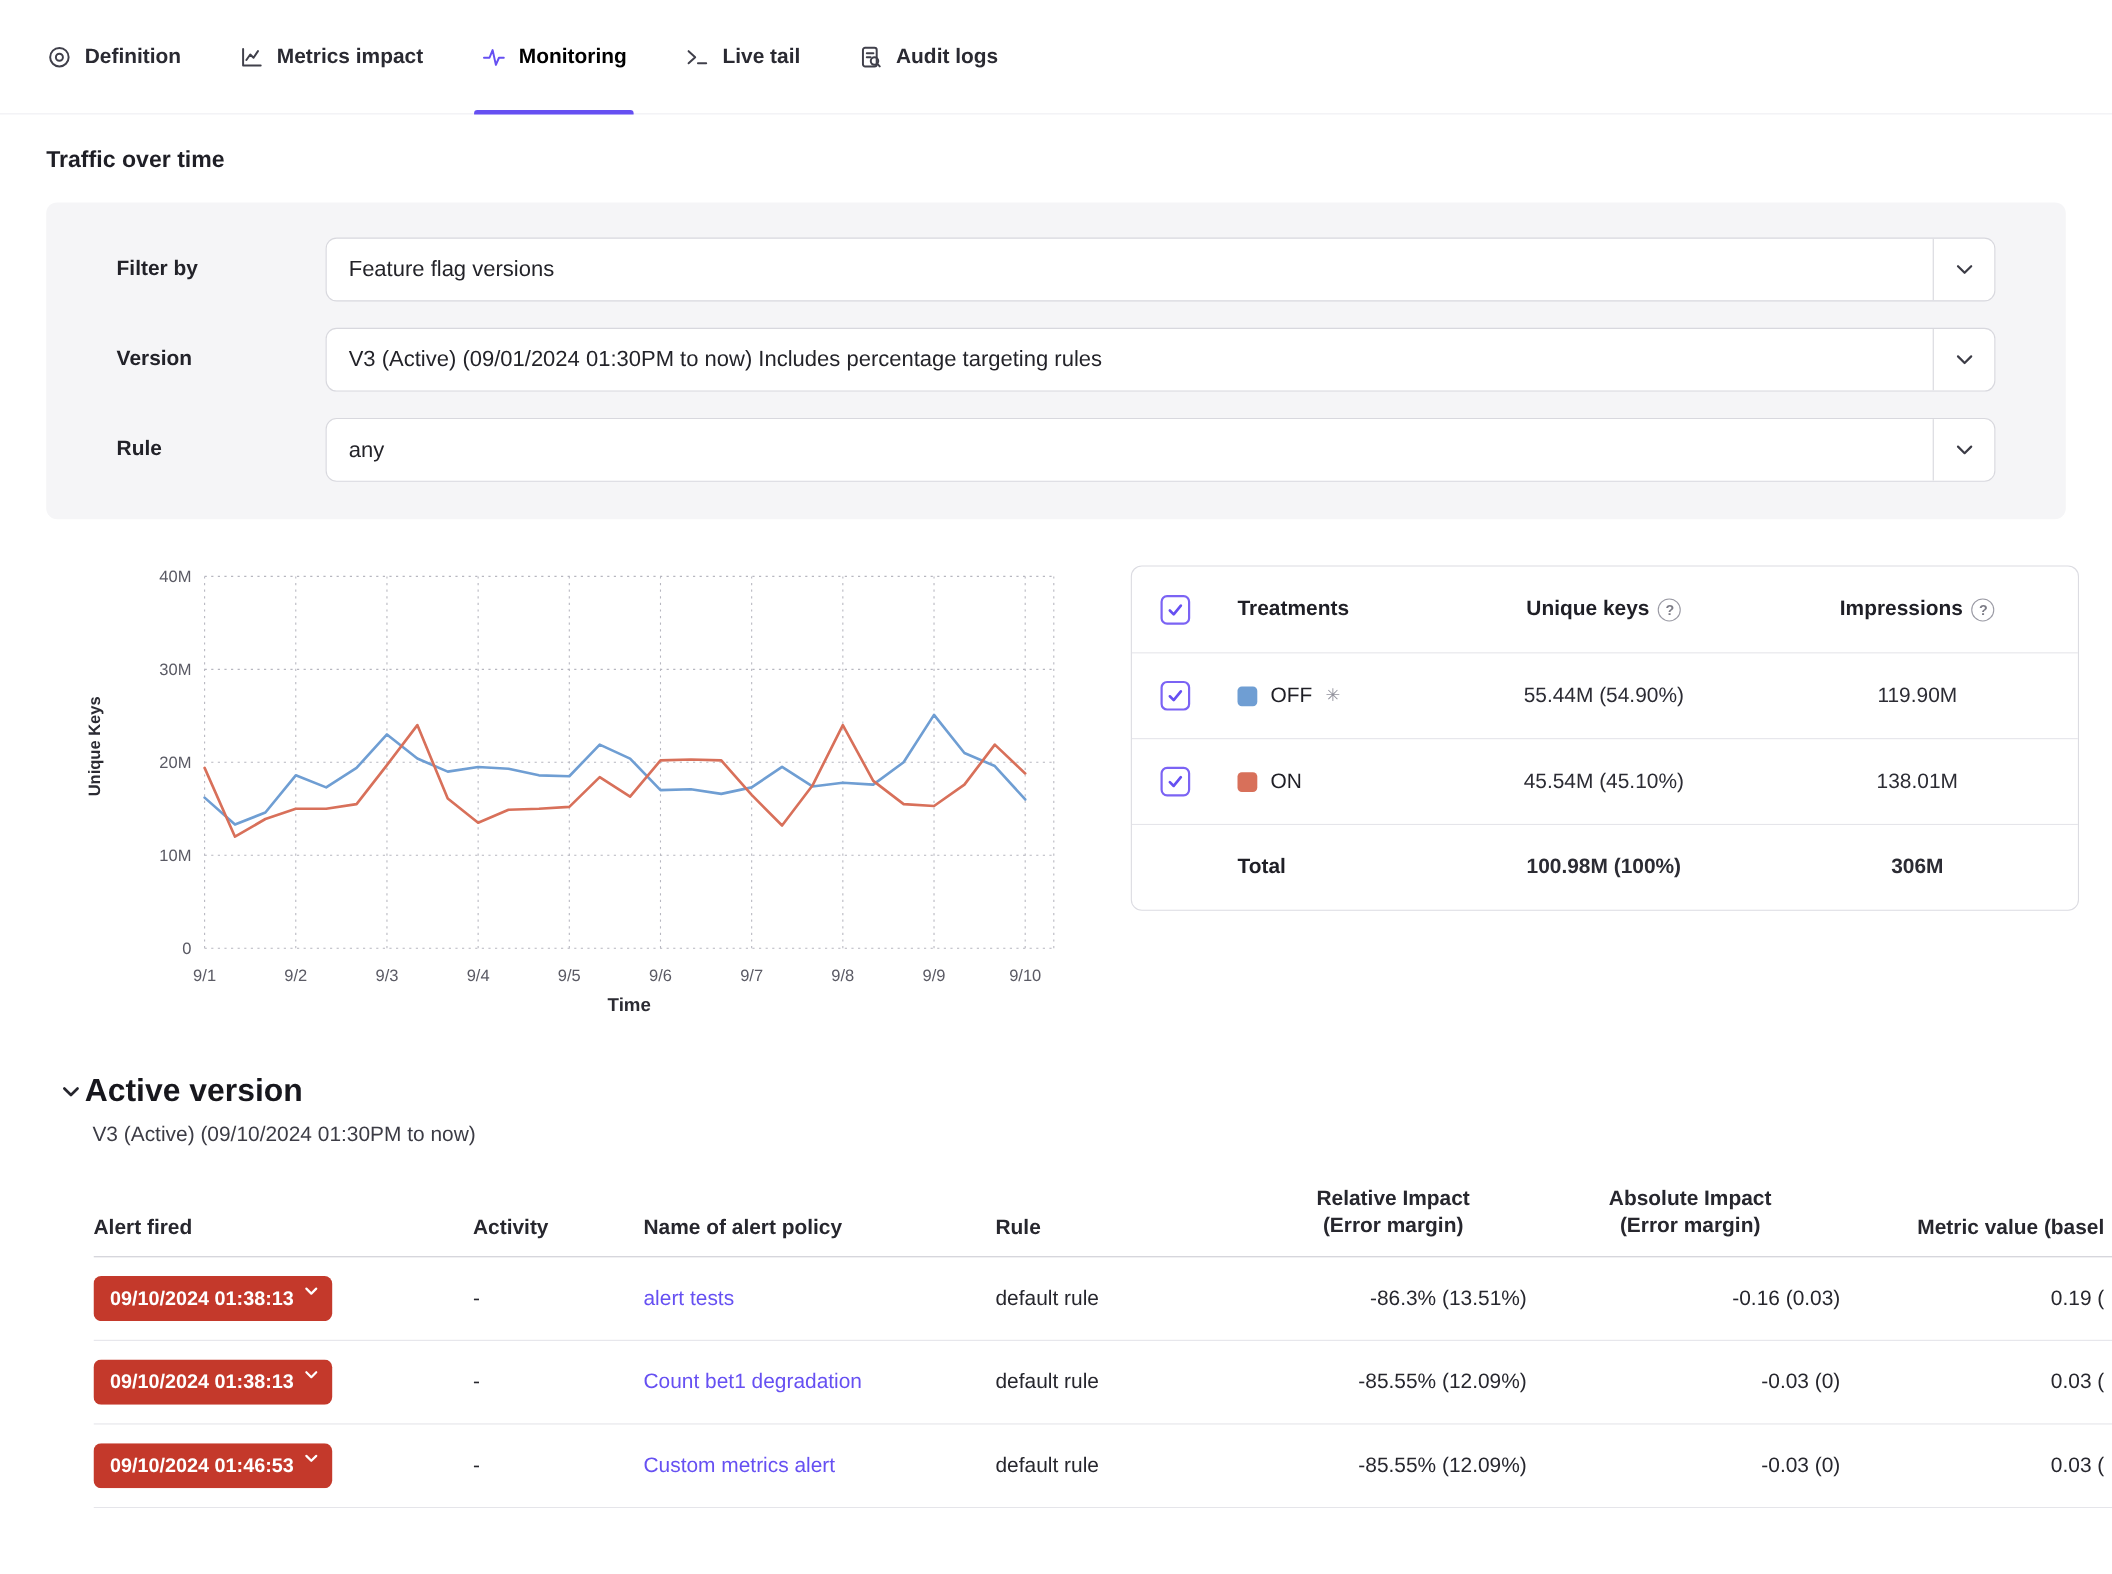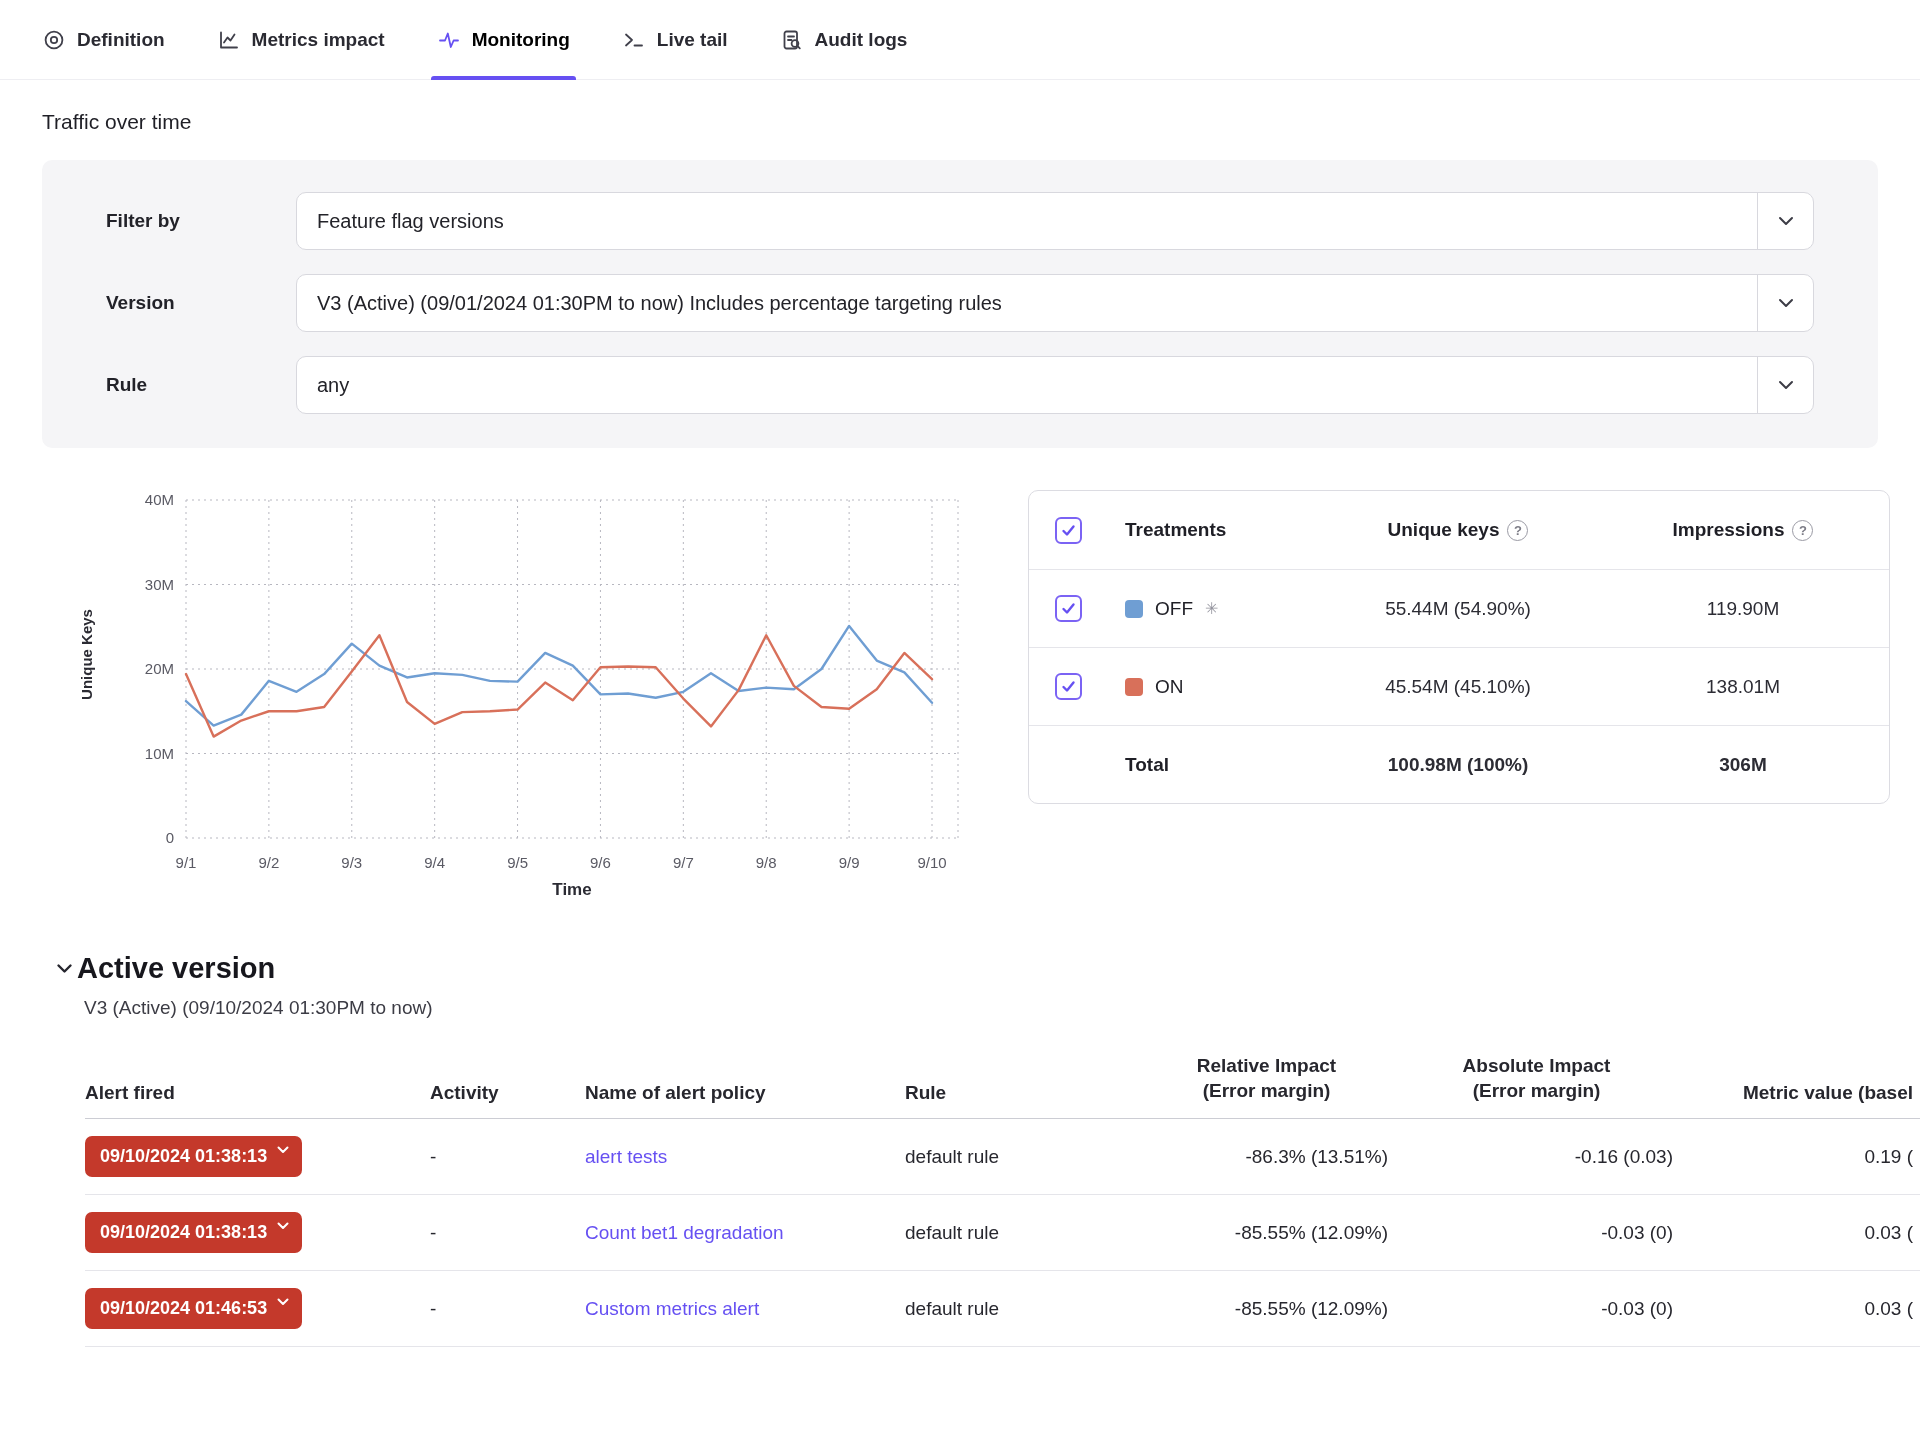--- a/index.html
+++ b/index.html
@@ -13,29 +13,29 @@
   }
   *{box-sizing:border-box;margin:0;padding:0}
   body{
     width:1920px;height:1431px;overflow:hidden;background:#fff;
     font-family:"Liberation Sans",sans-serif;color:var(--text);font-size:19px;
   }
   svg{display:block}
   .icon-stroke{fill:none;stroke:#40404b;stroke-width:1.8;stroke-linecap:round;stroke-linejoin:round}
 
   
-  .tabbar{height:80px;display:flex;align-items:center;gap:52px;padding:0 42px;border-bottom:1px solid #eeeef2;background:#fff}
+  .tabbar{height:104px;display:flex;align-items:center;gap:52px;padding:0 42px;border-bottom:1px solid #eeeef2;background:#fff}
   .tab{display:flex;align-items:center;gap:11px;height:100%;position:relative;cursor:pointer}
   .tab .lbl{font-size:19px;font-weight:700;color:#2a2a32;white-space:nowrap}
   .tab.active .icon-stroke{stroke:var(--accent)}
   .tab.active .lbl{color:#000000}
   .tab.active::after{content:"";position:absolute;left:-6px;right:-6px;bottom:-1px;height:4px;background:var(--accent);border-radius:3px 3px 0 0}
 
   
-  .page-title{margin:30px 42px 0;font-size:21px;font-weight:400}
+  .page-title{margin:30px 42px 0;font-size:21px;font-weight:700}
 
   
   .filter-panel{margin:26px 42px 0;background:#f5f5f7;border-radius:10px;padding:32px 64px 34px 64px}
   .filter-row{display:flex;align-items:center}
   .filter-row + .filter-row{margin-top:24px}
   .filter-label{width:190px;font-weight:700;font-size:19px;color:#222229}
   .select{flex:1;height:58px;background:#fff;border:1px solid var(--border);border-radius:10px;display:flex;align-items:stretch;overflow:hidden;cursor:pointer}
   .select-value{flex:1;display:flex;align-items:center;padding-left:20px;font-size:20px;color:#232329;white-space:nowrap;overflow:hidden}
   .select-caret{width:56px;border-left:1px solid var(--border);display:flex;align-items:center;justify-content:center}
 

